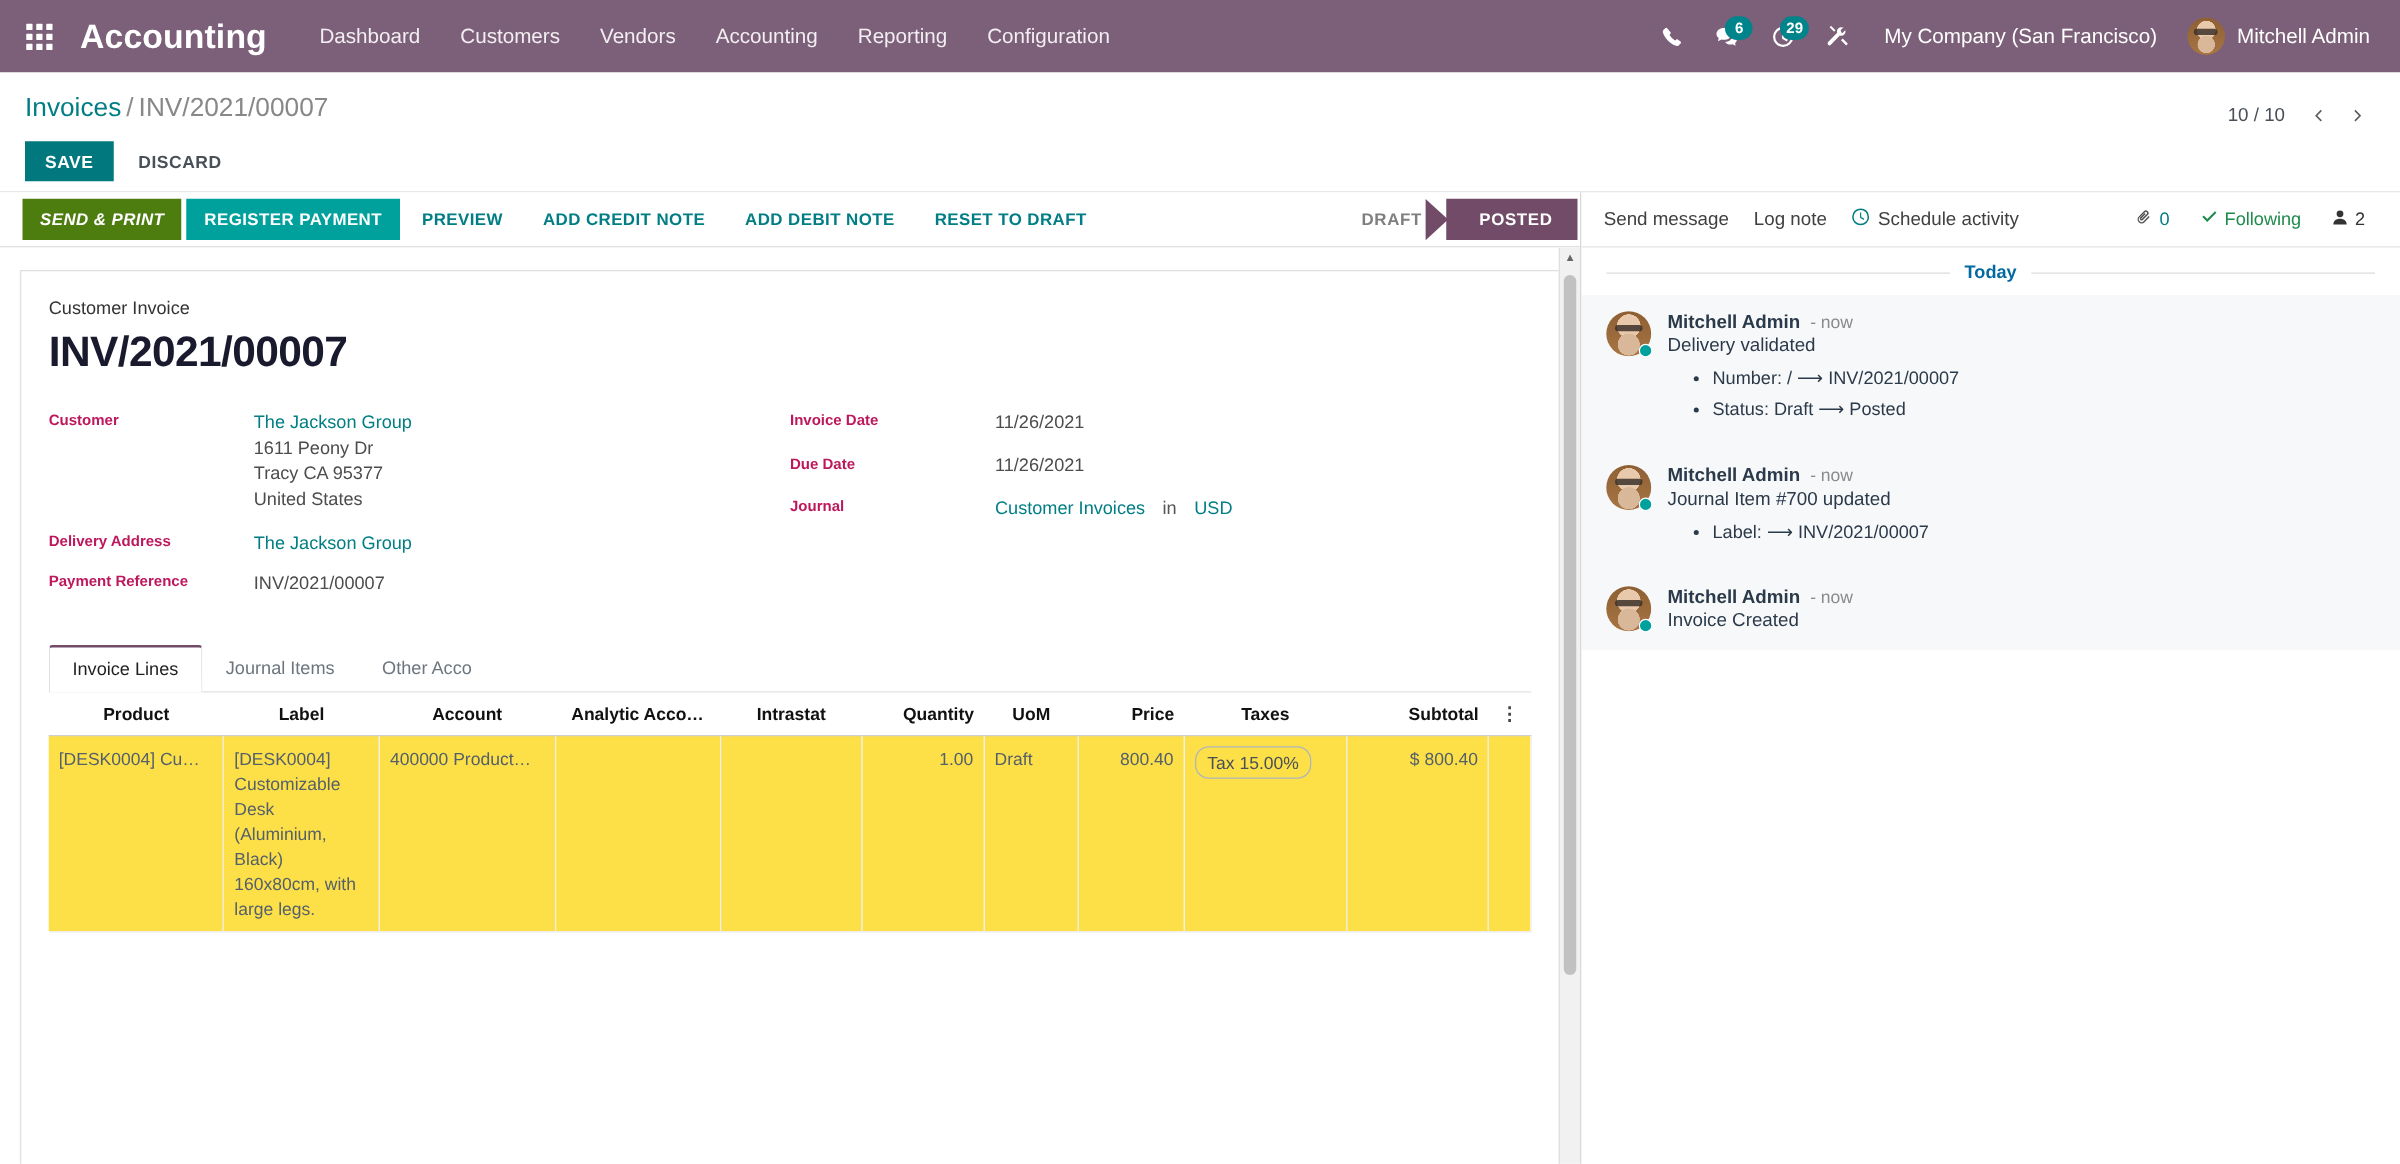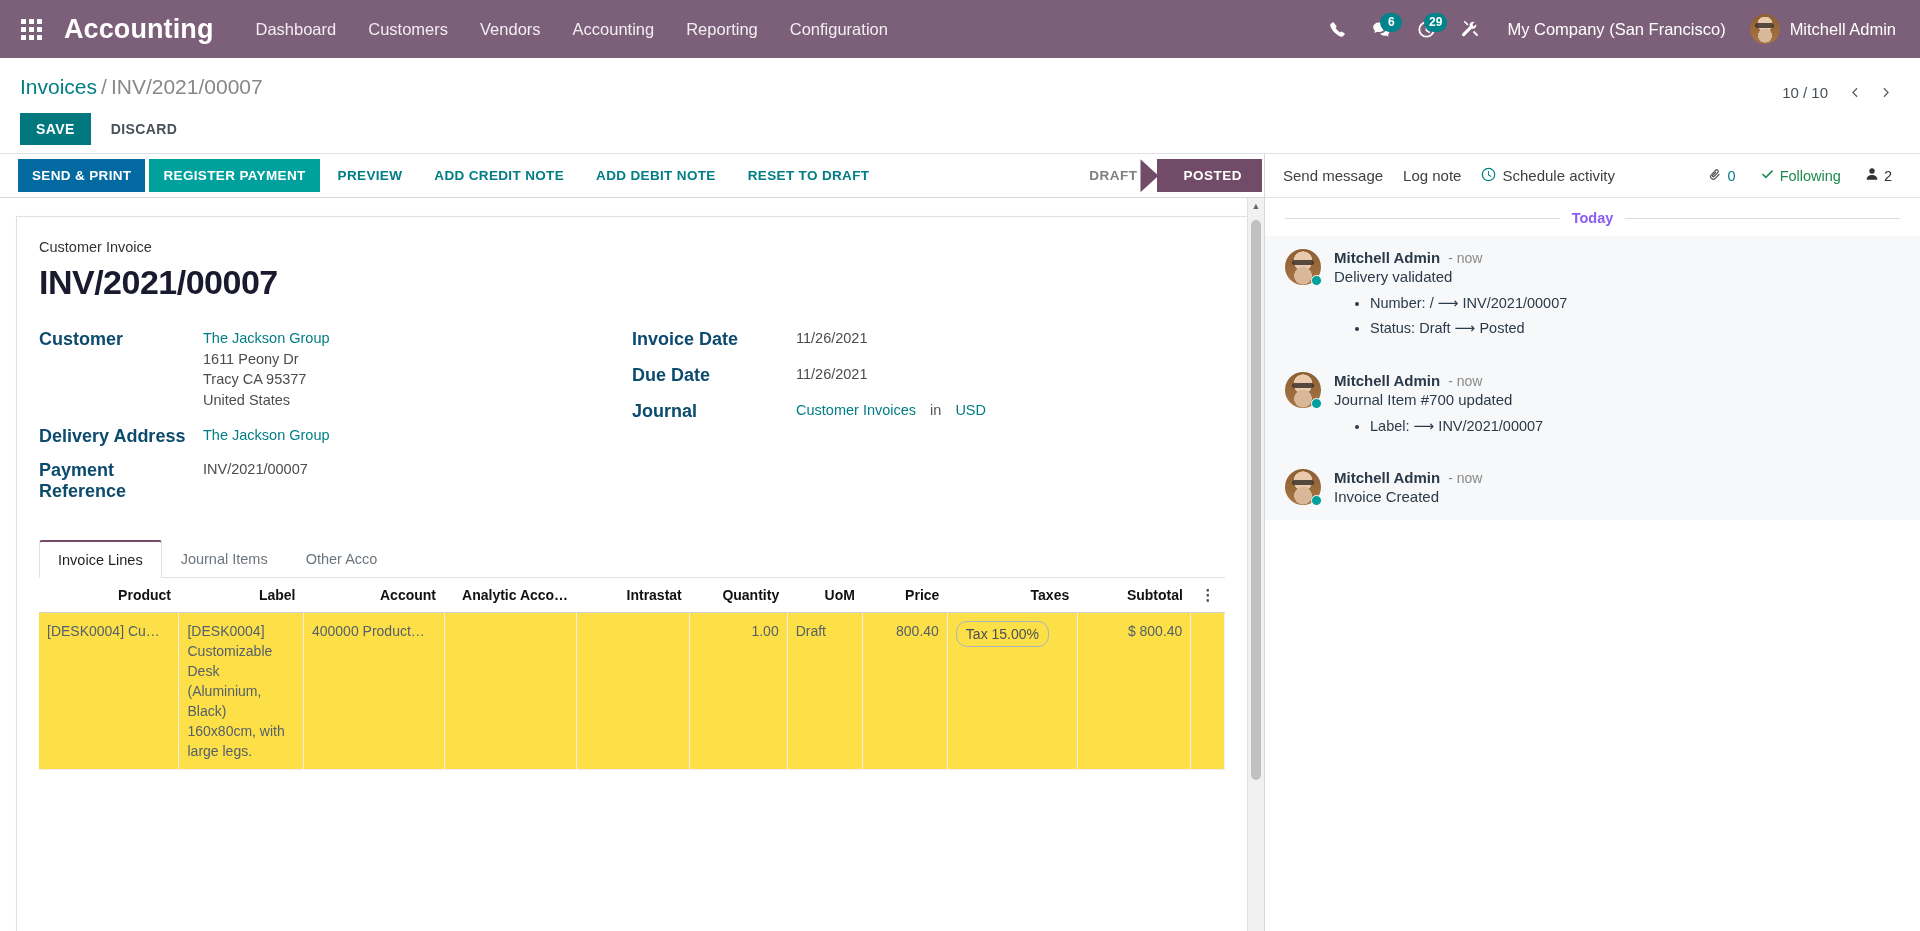--- a/index.html
+++ b/index.html
@@ -101,21 +101,21 @@
   .statusbar {
     display: flex; align-items: stretch; border-bottom: 1px solid #d8d8d8;
     background: #fff; padding: 0; height: 44px;
   }
   .sb-buttons { display: flex; align-items: stretch; padding: 5px 10px 5px 18px; gap: 4px; }
   .sb-btn {
     font-size: 13.5px; font-weight: 600; letter-spacing: .35px;
     padding: 0 14px; display: flex; align-items: center;
     border: none; cursor: pointer; line-height: 1; white-space: nowrap;
   }
-  .sb-btn.primary { background: #0369a1; color: #fff; }
+  .sb-btn.primary { background: #4d7c0f; color: #fff; font-style: italic; }
   .sb-btn.secondary { background: #00a09d; color: #fff; }
   .sb-btn.plain { background: transparent; color: #017e84; }
   .statusbar-states { margin-left: auto; display: flex; align-items: stretch; padding: 5px 2px 5px 0; }
   .state {
     display: flex; align-items: center; font-size: 13.5px; font-weight: 700;
     letter-spacing: .5px; padding: 0 20px 0 26px; position: relative; color: #7f7f7f;
   }
   .state.first { padding-left: 14px; }
   .state.active { background: #714b67; color: #fff; }
   .state.active::before {
@@ -131,21 +131,21 @@
     border: 1px solid #e0e0e0; background: #fff; min-height: 100%;
     padding: 22px 22px 0 22px; box-shadow: 0 0 2px rgba(0,0,0,.03);
   }
   .doc-subtitle { font-size: 14.5px; color: #333; margin-bottom: 8px; }
   .doc-title { font-size: 34px; font-weight: 700; letter-spacing: -.5px; color: #1a1a2e; margin-bottom: 26px; }
 
   .field-grid { display: flex; gap: 0; }
   .field-col { width: 50%; }
   .field-row { display: flex; align-items: flex-start; margin-bottom: 10px; }
   .field-label {
-    width: 164px; flex: none; font-size: 18px; font-weight: 700; color: #0c4a6e;
+    width: 164px; flex: none; font-size: 12px; font-weight: 700; color: #be185d;
     padding-top: 1px;
   }
   .field-value { font-size: 14.5px; color: #4c4c4c; line-height: 1.42; }
   .field-value.link { color: #017e84; cursor: pointer; }
   .field-inline { display: flex; align-items: baseline; gap: 0; }
   .field-inline .sep { color: #555; font-size: 14.5px; margin: 0 14px; }
 
   
   .tabs { display: flex; margin-top: 28px; border-bottom: 1px solid #dee2e6; }
   .tab {
@@ -156,21 +156,21 @@
   .tab.active {
     color: #1f1f1f; background: #fff;
     border-color: #dee2e6 #dee2e6 #fff;
     border-top: 2px solid #714b67;
     border-radius: 3px 3px 0 0;
   }
 
   
   table.lines { width: 100%; border-collapse: collapse; font-size: 14px; }
   table.lines thead th {
-    font-weight: 700; color: #111; text-align: right; padding: 9px 8px;
+    font-weight: 700; color: #111; text-align: center; padding: 9px 8px;
     border-bottom: 1px solid #cfcfcf; white-space: nowrap; font-size: 14px;
   }
   table.lines thead th.num { text-align: right; }
   table.lines thead th.opt { width: 26px; text-align: center; color: #444; cursor: pointer; }
   table.lines tbody td {
     padding: 8px 8px; color: #55606b; vertical-align: top;
     border-right: 1px solid #f0f0f0; line-height: 1.43;
   }
   table.lines tbody td.num { text-align: right; }
   table.lines tbody tr.data-row { background: #fde047; }
@@ -213,21 +213,21 @@
   .ch-stat {
     display: flex; align-items: center; gap: 5px; font-size: 14.5px;
     color: #017e84; padding: 6px 10px; cursor: pointer; white-space: nowrap;
   }
   .ch-stat.following { color: #1e8a4c; }
   .ch-stat.muted { color: #333; }
 
   .thread { flex: 1; overflow: hidden; padding: 0; }
   .day-sep { display: flex; align-items: center; padding: 12px 20px 10px 20px; }
   .day-sep .line { flex: 1; height: 1px; background: #dcdcdc; }
-  .day-sep .label { font-size: 14.5px; font-weight: 700; color: #8b5cf6; padding: 0 12px; }
+  .day-sep .label { font-size: 14.5px; font-weight: 700; color: #0369a1; padding: 0 12px; }
 
   .msg { display: flex; padding: 13px 20px 15px 20px; gap: 13px; }
   .msg.shaded { background: #f7f8f9; }
   .msg-avatar {
     width: 36px; height: 36px; border-radius: 50%; flex: none; position: relative;
     background: #a8763e;
     background-image:
       radial-gradient(circle at 50% 74%, #d9b89a 0 27%, transparent 28%),
       radial-gradient(circle at 50% 33%, #e8c9ab 0 31%, transparent 32%),
       linear-gradient(#8d5f33, #a87544);

